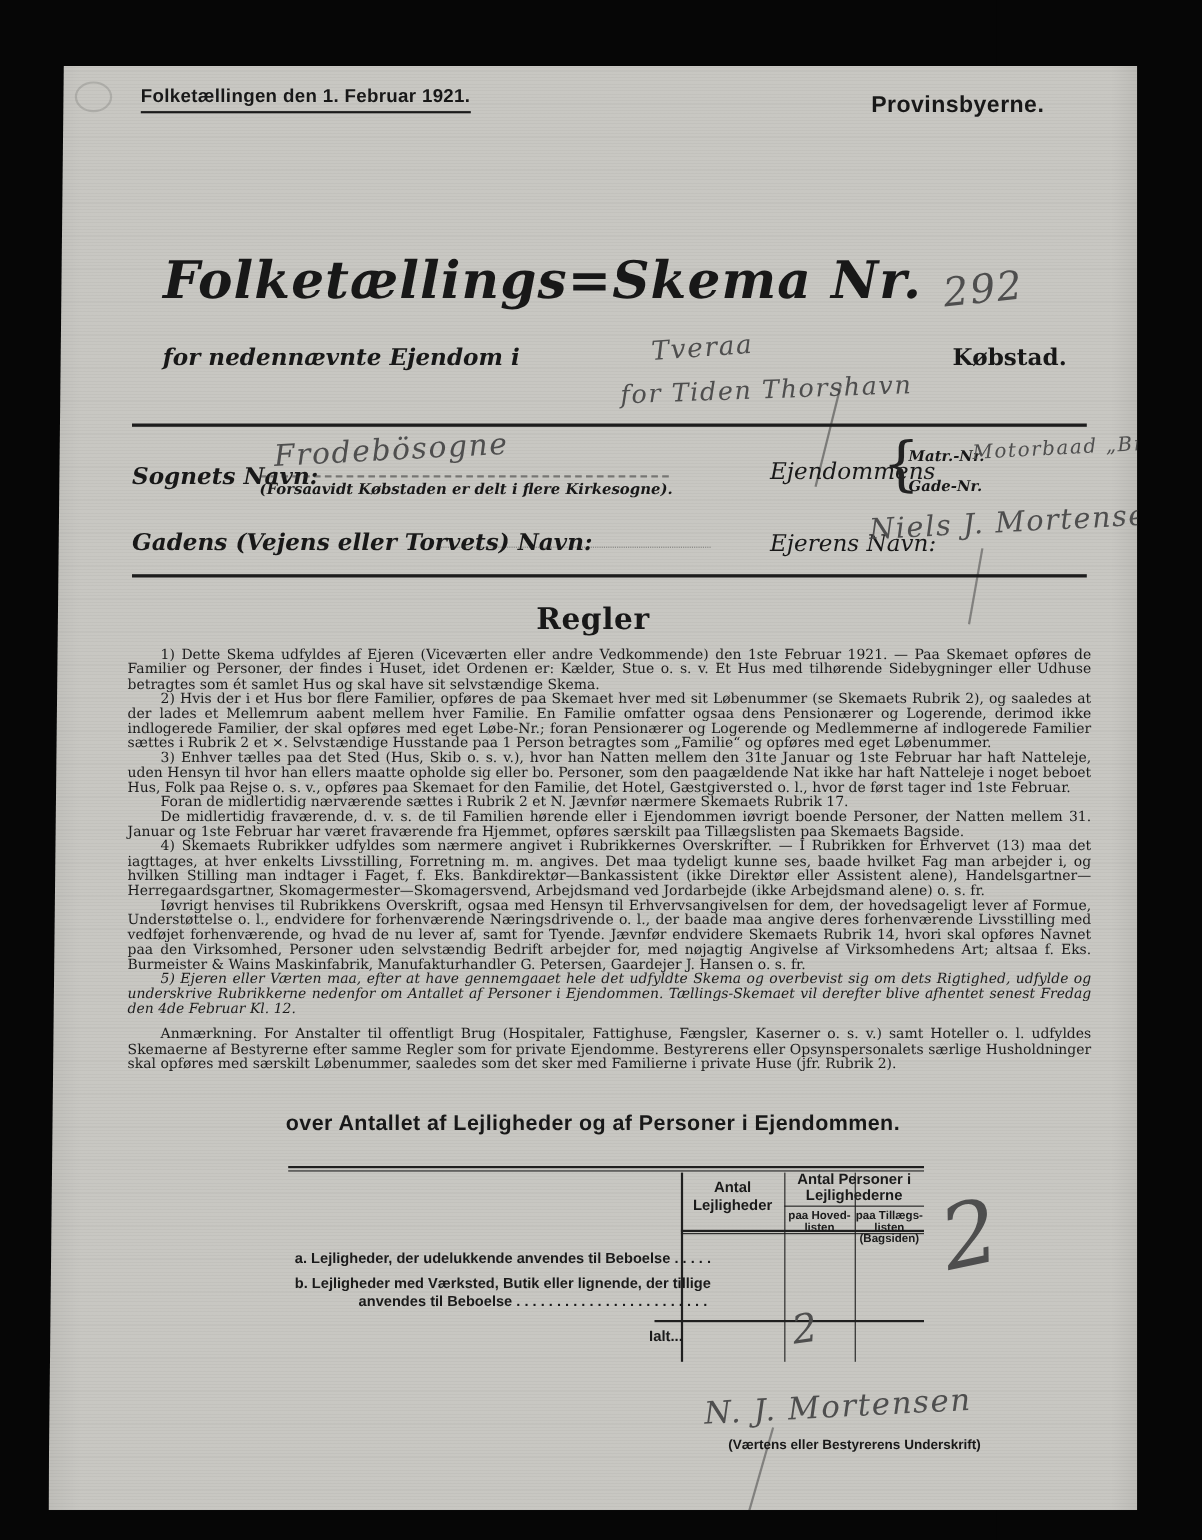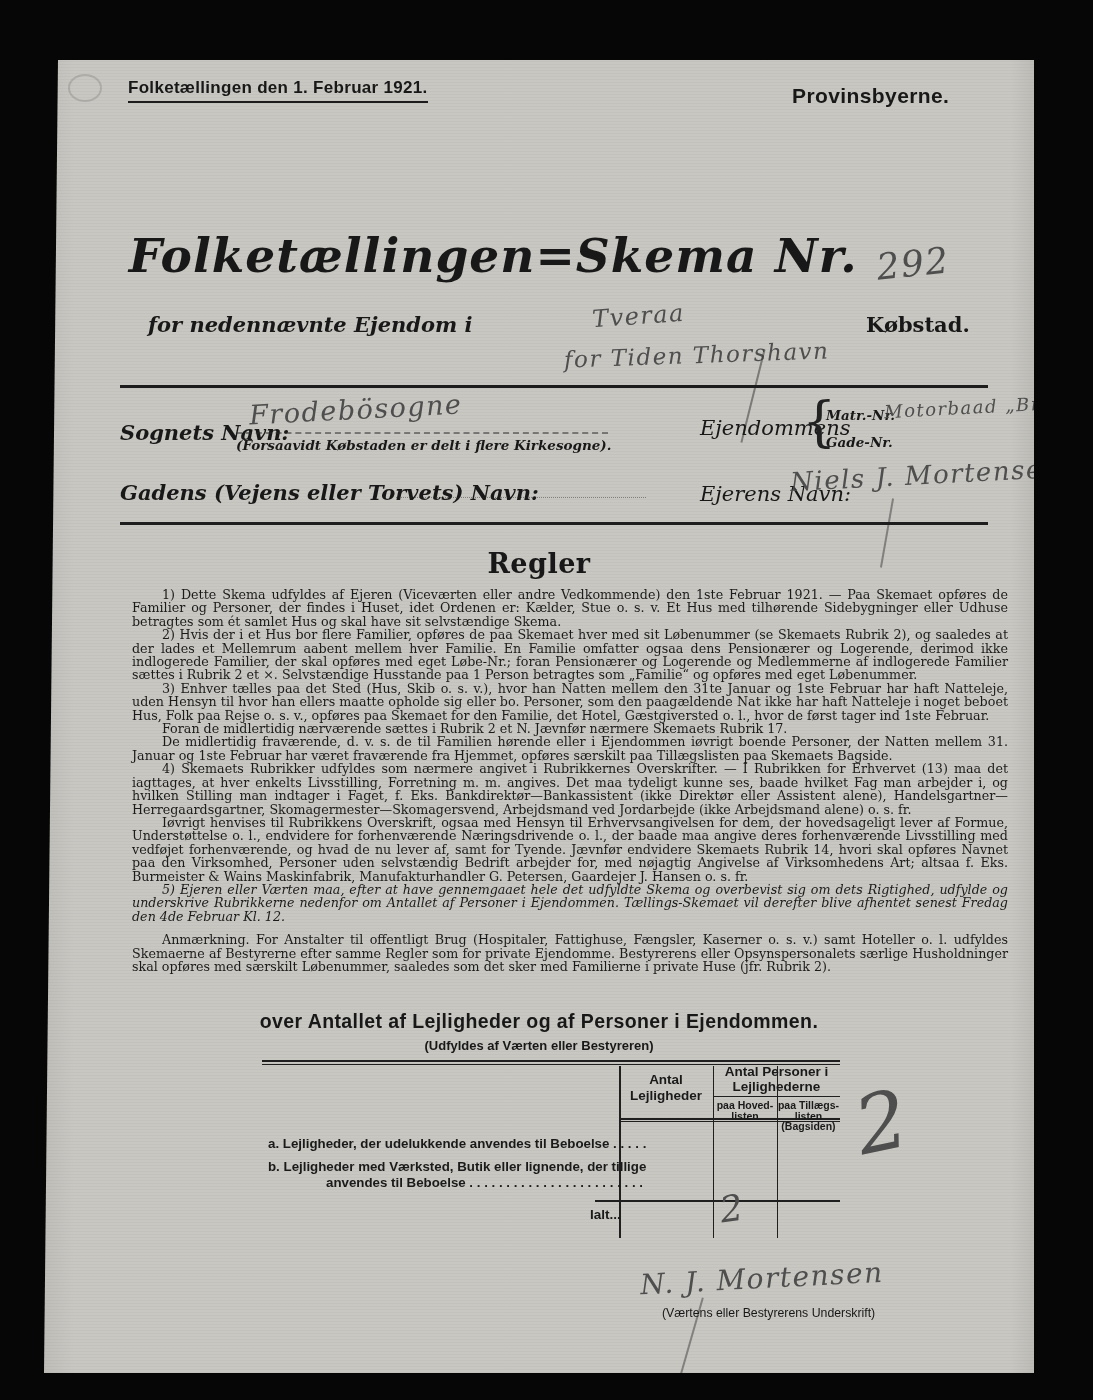--- a/index.html
+++ b/index.html
@@ -38,21 +38,21 @@
   .matr-lbl{left:782px;top:347px;font-size:13.5px;}
   .matr-hw{left:840px;top:336px;font-size:18px;transform:rotate(-3deg);white-space:nowrap;}
   .gade-lbl{left:782px;top:374px;font-size:13.5px;}
   .gadens-lbl{left:76px;top:420px;}
   .gadens-line{left:352px;top:437px;width:250px;border-bottom:1.5px dotted rgba(40,40,40,.45);}
   .ejer-lbl{left:656px;top:422px;font-weight:normal;}
   .ejer-hw{left:746px;top:400px;font-size:26px;transform:rotate(-3deg);white-space:nowrap;}
   .stroke2{left:842px;top:438px;width:2px;height:70px;background:rgba(60,60,60,.5);transform:rotate(10deg);}
   .rule2{left:76px;top:462px;width:868px;height:3px;background:#1d1d1d;}
   .regler-h{left:0;top:488px;width:100%;text-align:center;font-family:"DejaVu Serif", serif;font-weight:bold;font-size:27px;letter-spacing:.5px;}
-  .rules{left:88px;top:528px;width:876px;}
+  .rules{left:72px;top:528px;width:876px;}
   .rules p{font-family:"DejaVu Serif", serif;font-size:12.7px;line-height:13.4px;margin:0;text-align:justify;text-indent:30px;color:#1b1b1b;}
   .rules p.short{text-align:left;}
   .rules p.ital{font-style:italic;}
   .rules p.anm{margin-top:10px;}
   .sum-title{left:0;top:916px;width:100%;text-align:center;font-weight:bold;font-size:26px;letter-spacing:1px;}
   .sum-sub{left:0;top:950px;width:100%;text-align:center;font-weight:bold;font-size:19.5px;letter-spacing:.4px;}
   .sum-note{left:0;top:978px;width:100%;text-align:center;font-weight:bold;font-size:13px;}
   .table{left:218px;top:1000px;width:578px;height:185px;}
   .t-line{position:absolute;background:#1f1f1f;}
   .t-top1{left:0;top:0;width:578px;height:2px;}
@@ -70,35 +70,35 @@
   .th-hoved{left:451px;top:40px;width:64px;font-size:10.5px;line-height:10.5px;}
   .th-till{left:515px;top:40px;width:63px;font-size:10.5px;line-height:10.5px;}
   .trow{position:absolute;font-size:13.3px;font-weight:bold;color:#1a1a1a;white-space:nowrap;}
   .row-a{left:6px;top:76px;}
   .row-b1{left:6px;top:99px;}
   .row-b2{left:64px;top:115px;}
   .row-ialt{left:296px;top:147px;font-size:13.5px;padding-left:32px;}
   .val-ialt{left:458px;top:128px;font-size:36px;transform:rotate(-8deg);}
   .big2{left:812px;top:1016px;font-size:80px;transform:rotate(-12deg);}
   .sig-hw{left:596px;top:1202px;font-size:28px;transform:rotate(-3deg);white-space:nowrap;}
-  .sig-cap{left:618px;top:1246px;font-weight:normal;font-size:12.3px;}
+  .sig-cap{left:618px;top:1246px;font-weight:bold;font-size:12.3px;}
   .stroke3{left:646px;top:1236px;width:2px;height:86px;background:rgba(60,60,60,.5);transform:rotate(16deg);}
 </style>
 </head>
 <body>
 
 <div class="stage">
   <div class="paper">
 
     <div class="abs ring"></div>
     <div class="abs stamp">Folketællingen den 1. Februar 1921.</div>
     <div class="abs prov">Provinsbyerne.</div>
 
     <div class="abs title-row">
-      <span class="title-main">Folketællingen=Skema Nr.</span>
+      <span class="title-main">Folketællings=Skema Nr.</span>
       <span class="hw title-num">292</span>
     </div>
 
     <div class="abs prop-prefix">for nedennævnte Ejendom i</div>
     <div class="abs hw prop-place">Tveraa</div>
     <div class="abs prop-kobstad">Købstad.</div>
     <div class="abs hw prop-note">for Tiden Thorshavn</div>
     <div class="abs stroke1"></div>
     <div class="abs rule1"></div>
 
@@ -127,21 +127,20 @@
       <p>3)  Enhver tælles paa det Sted (Hus, Skib o. s. v.), hvor han Natten mellem den 31te Januar og 1ste Februar har haft Natteleje, uden Hensyn til hvor han ellers maatte opholde sig eller bo.  Personer, som den paagældende Nat ikke har haft Natteleje i noget beboet Hus, Folk paa Rejse o. s. v., opføres paa Skemaet for den Familie, det Hotel, Gæstgiversted o. l., hvor de først tager ind 1ste Februar.</p>
       <p class="short">Foran de midlertidig nærværende sættes i Rubrik 2 et N.  Jævnfør nærmere Skemaets Rubrik 17.</p>
       <p>De midlertidig fraværende, d. v. s. de til Familien hørende eller i Ejendommen iøvrigt boende Personer, der Natten mellem 31. Januar og 1ste Februar har været fraværende fra Hjemmet, opføres særskilt paa Tillægslisten paa Skemaets Bagside.</p>
       <p>4)  Skemaets Rubrikker udfyldes som nærmere angivet i Rubrikkernes Overskrifter. — I Rubrikken for Erhvervet (13) maa det iagttages, at hver enkelts Livsstilling, Forretning m. m. angives.  Det maa tydeligt kunne ses, baade hvilket Fag man arbejder i, og hvilken Stilling man indtager i Faget, f. Eks. Bankdirektør—Bankassistent (ikke Direktør eller Assistent alene), Handelsgartner—Herregaardsgartner, Skomagermester—Skomagersvend, Arbejdsmand ved Jordarbejde (ikke Arbejdsmand alene) o. s. fr.</p>
       <p>Iøvrigt henvises til Rubrikkens Overskrift, ogsaa med Hensyn til Erhvervsangivelsen for dem, der hovedsageligt lever af Formue, Understøttelse o. l., endvidere for forhenværende Næringsdrivende o. l., der baade maa angive deres forhenværende Livsstilling med vedføjet forhenværende, og hvad de nu lever af, samt for Tyende.  Jævnfør endvidere Skemaets Rubrik 14, hvori skal opføres Navnet paa den Virksomhed, Personer uden selvstændig Bedrift arbejder for, med nøjagtig Angivelse af Virksomhedens Art; altsaa f. Eks. Burmeister &amp; Wains Maskinfabrik, Manufakturhandler G. Petersen, Gaardejer J. Hansen o. s. fr.</p>
       <p class="ital">5)  Ejeren eller Værten maa, efter at have gennemgaaet hele det udfyldte Skema og overbevist sig om dets Rigtighed, udfylde og underskrive Rubrikkerne nedenfor om Antallet af Personer i Ejendommen.  Tællings-Skemaet vil derefter blive afhentet senest Fredag den 4de Februar Kl. 12.</p>
       <p class="anm">Anmærkning.  For Anstalter til offentligt Brug (Hospitaler, Fattighuse, Fængsler, Kaserner o. s. v.) samt Hoteller o. l. udfyldes Skemaerne af Bestyrerne efter samme Regler som for private Ejendomme.  Bestyrerens eller Opsynspersonalets særlige Husholdninger skal opføres med særskilt Løbenummer, saaledes som det sker med Familierne i private Huse (jfr. Rubrik 2).</p>
     </div>
 
     <div class="abs sum-sub">over Antallet af Lejligheder og af Personer i Ejendommen.</div>
-    <div class="abs sum-note">(Udfyldes af Værten eller Bestyreren)</div>
 
     <div class="abs table">
       <div class="t-line t-top1"></div>
       <div class="t-line t-top2"></div>
       <div class="t-line t-v1"></div>
       <div class="t-line t-v2"></div>
       <div class="t-line t-v3"></div>
       <div class="t-line t-persline"></div>
       <div class="t-line t-hdr1"></div>
       <div class="t-line t-hdr2"></div>

